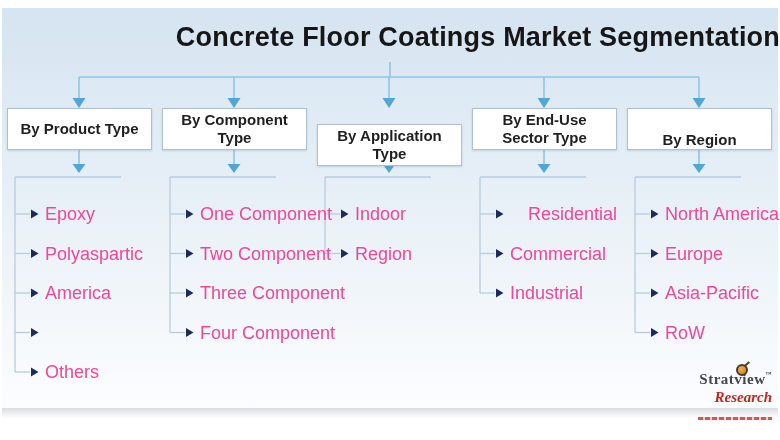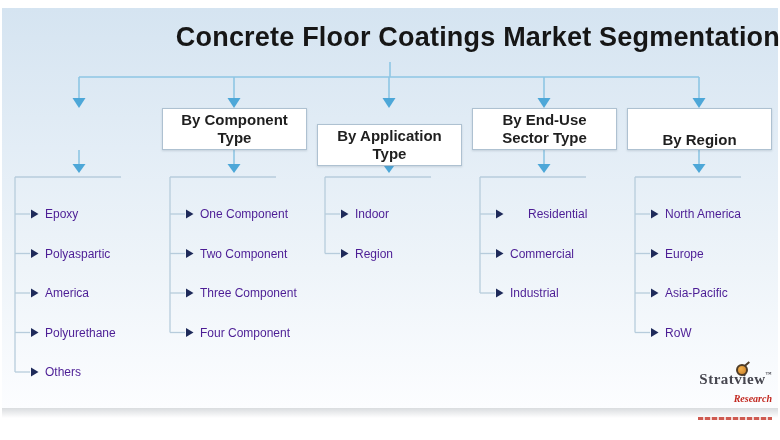--- a/index.html
+++ b/index.html
@@ -23,42 +23,42 @@
   }
   svg.connectors{position:absolute;left:0;top:0;z-index:2;pointer-events:none;}
   .colwrap{position:absolute;left:0;top:0;width:780px;height:440px;z-index:3;}
   .cat-box{
     position:absolute;background:#ffffff;border:1px solid #aec1d1;
     box-shadow:0 1px 2px rgba(100,120,140,0.25);
     display:flex;flex-direction:column;align-items:center;justify-content:center;
     font-size:15px;font-weight:bold;color:#1f1f1f;line-height:1.2;text-align:center;
   }
   .seg-item{
-    position:absolute;font-size:12px;color:#4c1d95;line-height:20px;white-space:nowrap;
+    position:absolute;font-size:18px;color:#ec4899;line-height:20px;white-space:nowrap;
   }
   .logo{
     position:absolute;right:8px;top:370px;width:120px;text-align:right;z-index:4;
   }
   .logo-brand{
     position:relative;display:inline-block;font-size:15px;font-weight:bold;
     color:#46464f;letter-spacing:0.5px;
     font-family:"Liberation Serif", serif;
   }
   .logo-tm{font-size:6px;vertical-align:top;color:#46464f;}
   .magnifier{
     position:absolute;top:-7px;right:24px;width:8px;height:8px;
     border:2px solid #4d3c28;border-radius:50%;
     background:radial-gradient(circle at 35% 35%, #f2b04a, #c87f2a);
   }
   .magnifier-handle{
     position:absolute;top:-3px;right:-4px;width:6px;height:2px;
     background:#4d3c28;transform:rotate(-40deg);
   }
   .logo-division{
-    font-size:10px;font-weight:bold;font-style:italic;color:#c2271f;
+    font-size:15px;font-weight:bold;font-style:italic;color:#c2271f;
     font-family:"Liberation Serif", serif;margin-top:0px;
   }
   .logo-tagline{
     display:inline-block;margin-top:2px;width:74px;height:3px;
     background:repeating-linear-gradient(90deg,#cf5a50 0 5px,rgba(207,90,80,0.25) 5px 7px);
     filter:blur(0.4px);
   }
 </style>
 </head>
 <body>
@@ -133,24 +133,26 @@
     <polygon points="651,209.5 651,218.5 658.5,214" fill="#1e2a5a"></polygon>
     <line x1="635" y1="253.5" x2="650" y2="253.5" stroke="#b7ccdc" stroke-width="1.3"></line>
     <polygon points="651,249 651,258 658.5,253.5" fill="#1e2a5a"></polygon>
     <line x1="635" y1="293" x2="650" y2="293" stroke="#b7ccdc" stroke-width="1.3"></line>
     <polygon points="651,288.5 651,297.5 658.5,293" fill="#1e2a5a"></polygon>
     <line x1="635" y1="332.5" x2="650" y2="332.5" stroke="#b7ccdc" stroke-width="1.3"></line>
     <polygon points="651,328 651,337 658.5,332.5" fill="#1e2a5a"></polygon>
   </svg>
 
 <div class="colwrap">
+    <div class="cat-box" style="left: 7px; top: 108px; width: 143px; height: 40px;">
+      <span>By Product Type</span>
+    </div>
     <div class="seg-item" style="left: 45px; top: 204px;">Epoxy</div>
     <div class="seg-item" style="left: 45px; top: 243.5px;">Polyaspartic</div>
     <div class="seg-item" style="left: 45px; top: 283px;">America</div>
-    <div class="seg-item" style="left: 45px; top: 322.5px;">Polyurethane</div>
     <div class="seg-item" style="left: 45px; top: 362px;">Others</div>
     <div class="cat-box" style="left: 162px; top: 108px; width: 143px; height: 40px;">
       <span>By Component</span>
       <span>Type</span>
     </div>
     <div class="seg-item" style="left: 200px; top: 204px;">One Component</div>
     <div class="seg-item" style="left: 200px; top: 243.5px;">Two Component</div>
     <div class="seg-item" style="left: 200px; top: 283px;">Three Component</div>
     <div class="seg-item" style="left: 200px; top: 322.5px;">Four Component</div>
     <div class="cat-box" style="left: 317px; top: 124px; width: 143px; height: 40px;">

